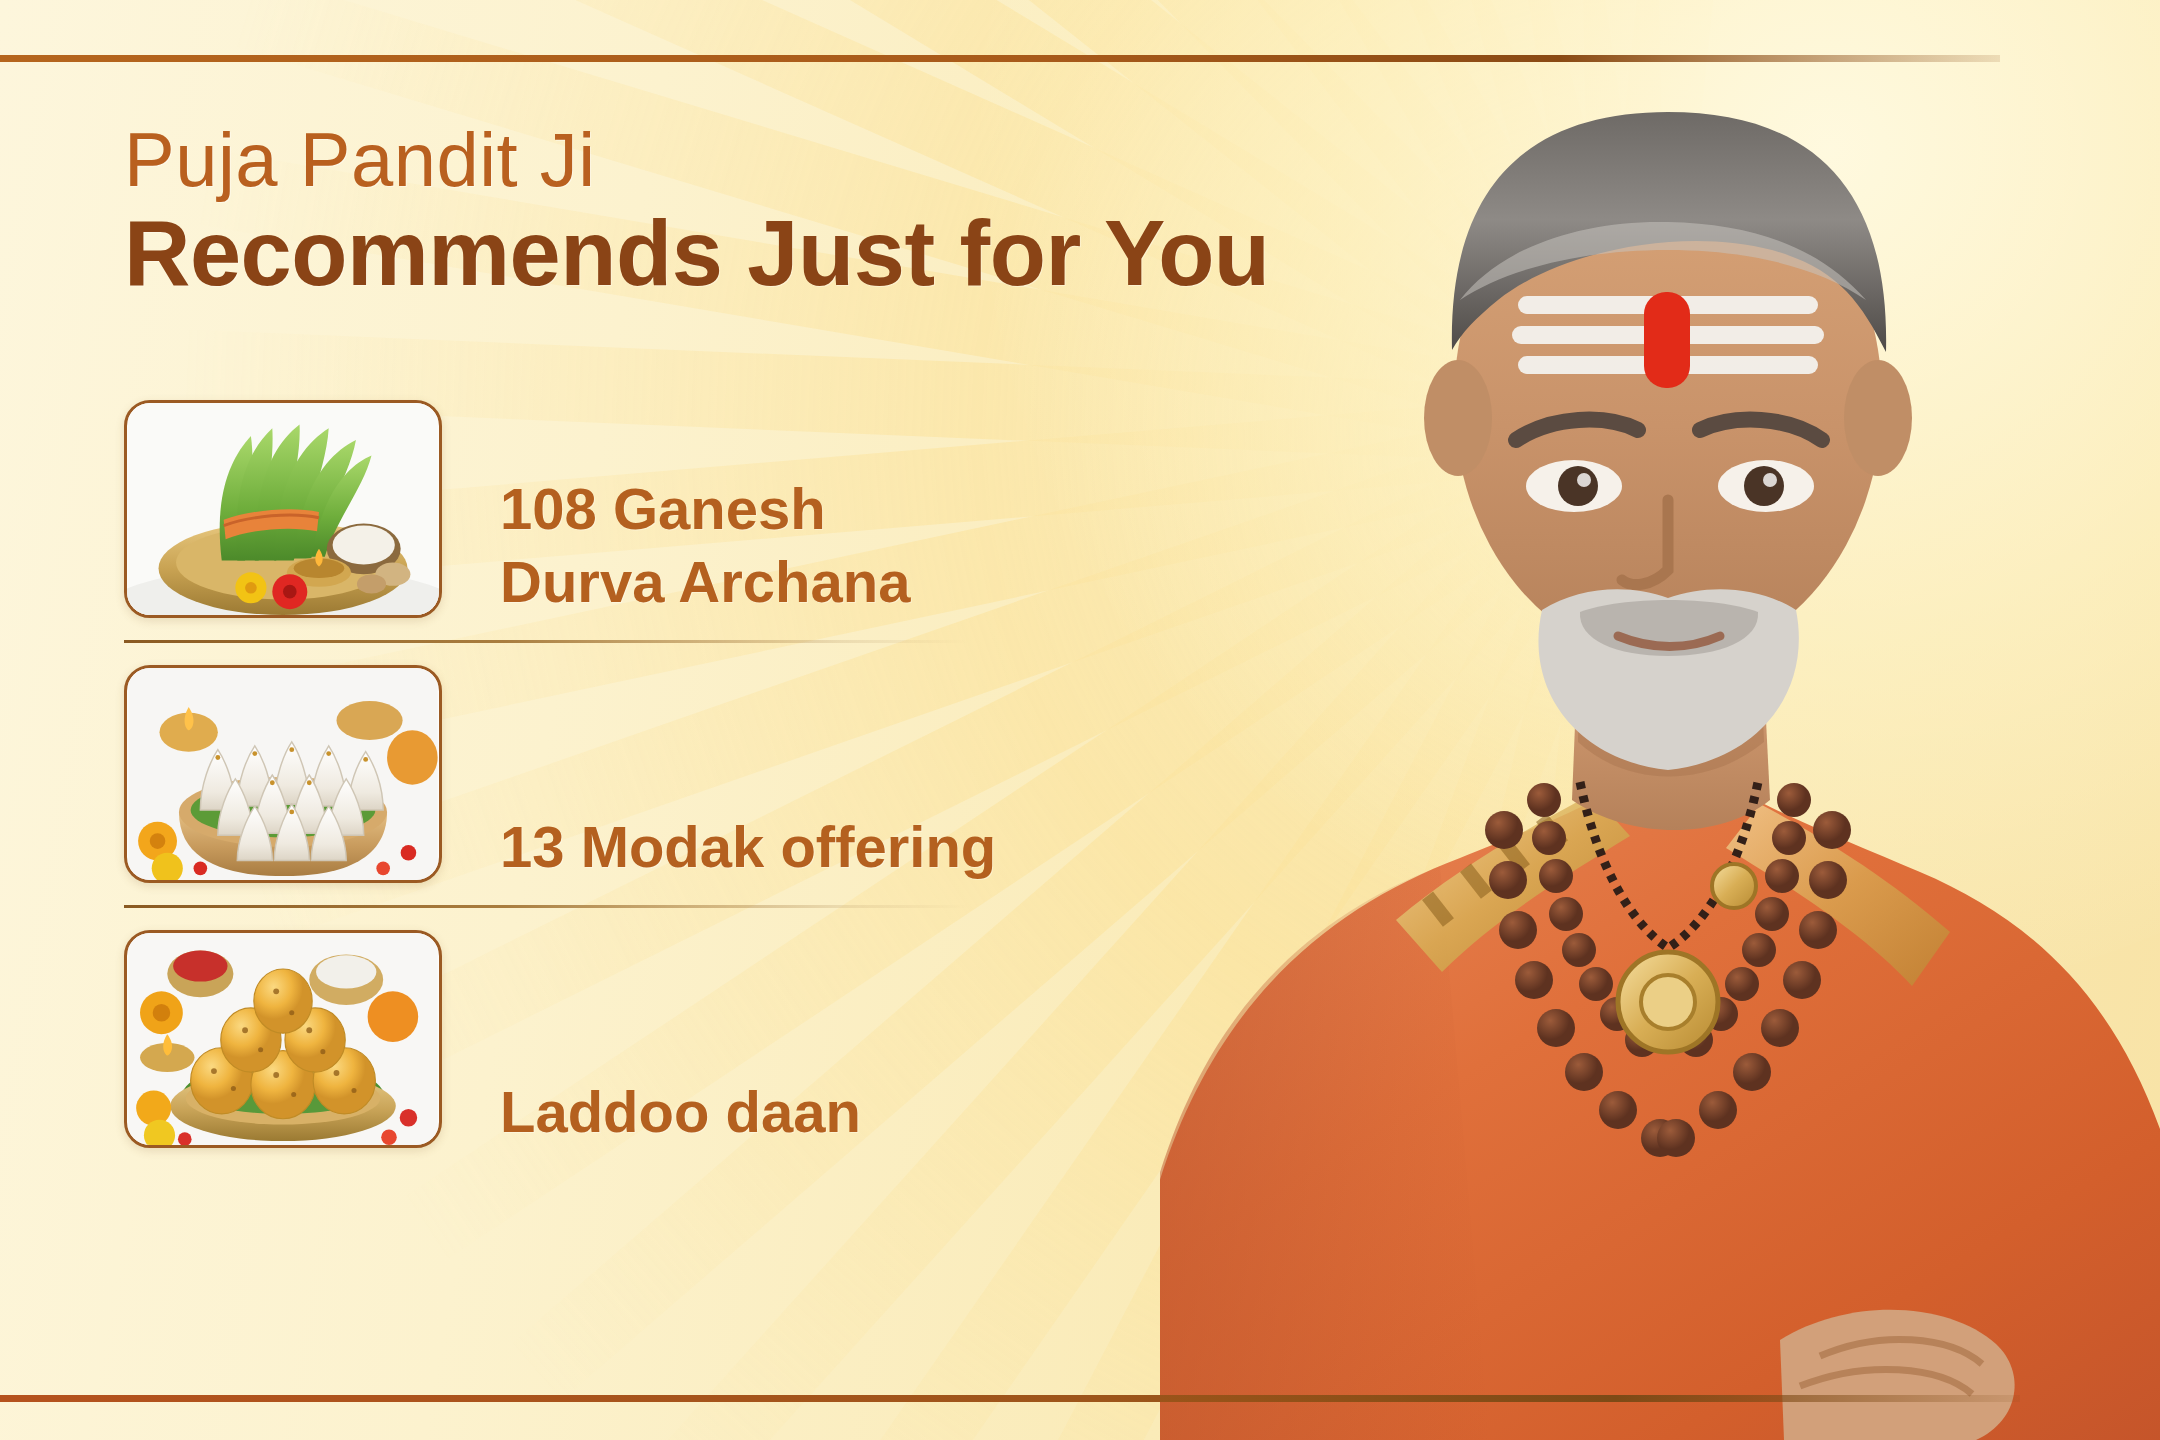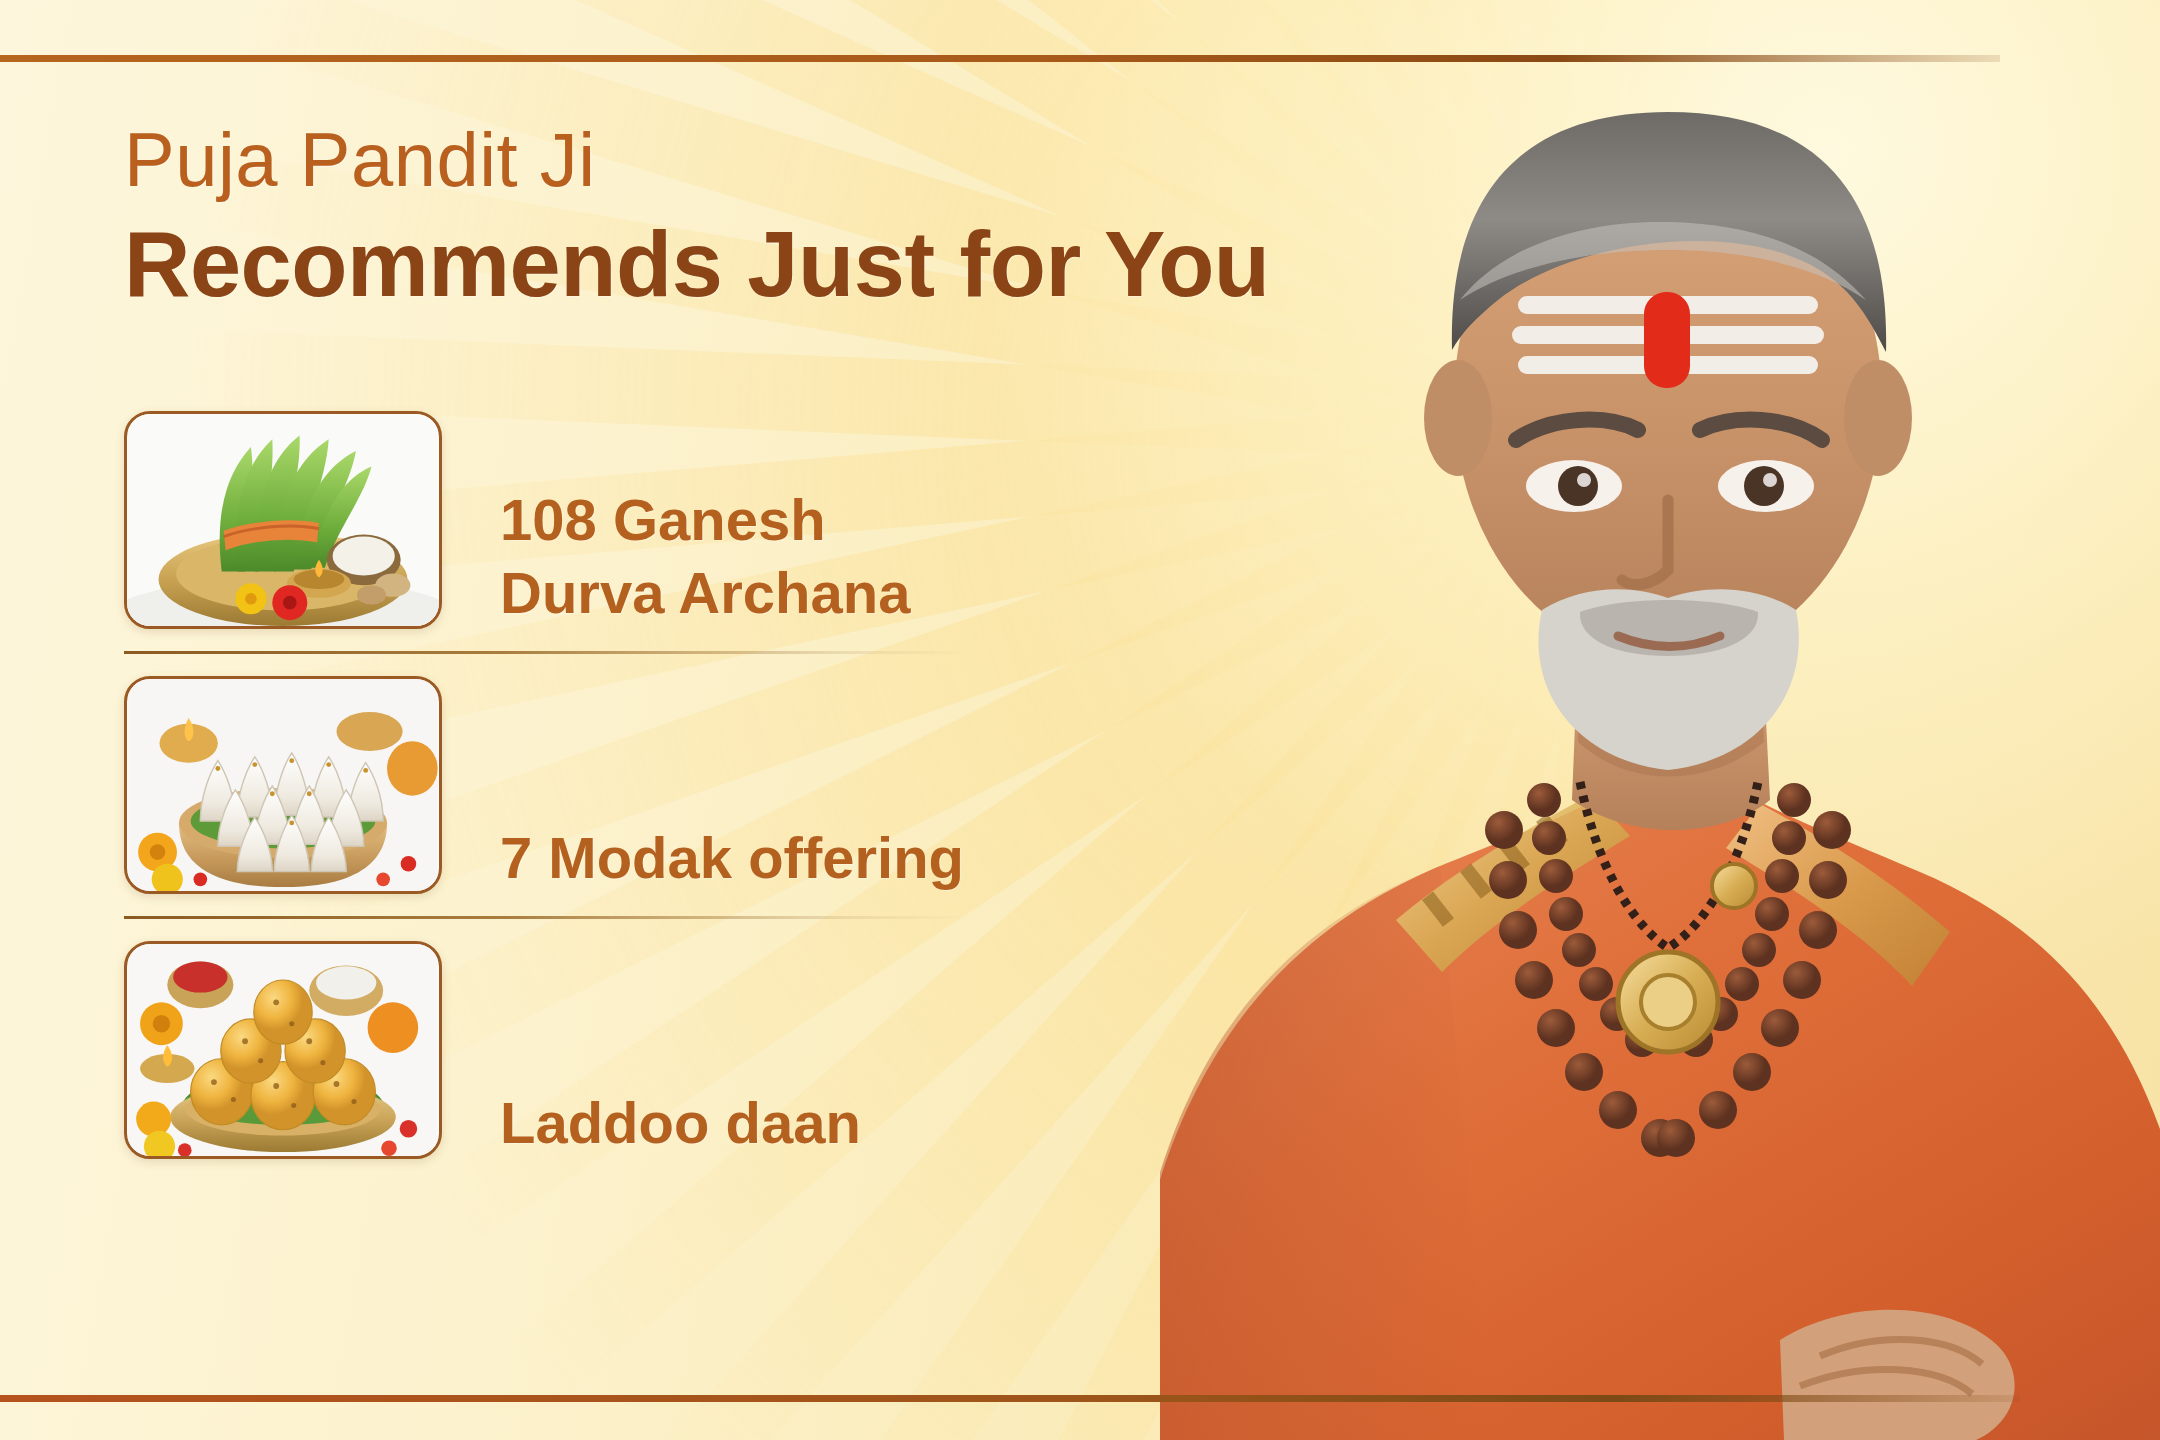--- a/index.html
+++ b/index.html
@@ -51,21 +51,21 @@
 
   
   .content{ position:absolute; left:124px; top:120px; width:1420px; z-index:5; }
 
   .eyebrow{
     font-size:76px; font-weight:300; letter-spacing:.5px;
     color:#B9601F; line-height:1.05;
     text-shadow:1px 1px 0 rgba(255,255,255,.45);
   }
   .headline{
-    margin-top:16px;
+    margin-top:5px;
     font-size:92px; font-weight:700; letter-spacing:-.5px;
     color:#8A4416; line-height:1.06;
     text-shadow:1px 1px 0 rgba(255,255,255,.35);
   }
 
   
   .list{ margin-top:76px; width:1090px; }
   .row{
     display:flex; align-items:flex-end; gap:58px;
     padding:22px 0;
@@ -401,21 +401,21 @@
             </g>
 
             <circle cx="30" cy="178" r="20" fill="#F3A61B"></circle>
               <circle cx="30" cy="178" r="8" fill="#D4820E"></circle>
             <circle cx="40" cy="206" r="16" fill="#F0C21C"></circle>
             <circle cx="288" cy="190" r="8" fill="#D92B22"></circle>
             <circle cx="262" cy="206" r="7" fill="#E8472F"></circle>
             <circle cx="74" cy="206" r="7" fill="#D92B22"></circle>
           </svg>
         </div>
-        <div class="row-label">7 Modak offering</div>
+        <div class="row-label">13 Modak offering</div>
       </div>
 
       <div class="divider"></div>
 
       <div class="row">
         <div class="thumb">
           <svg viewBox="0 0 318 218" xmlns="http://www.w3.org/2000/svg">
             <defs>
               <radialGradient id="ladduG" cx="34%" cy="28%">
                 <stop offset="0%" stop-color="#FBD981"></stop>

